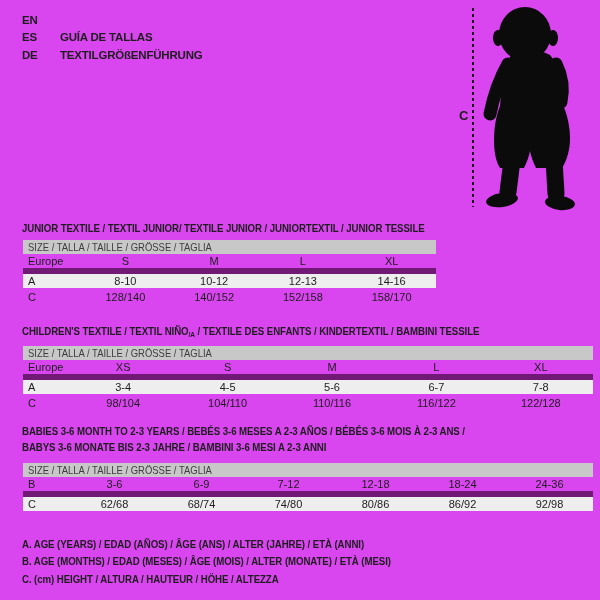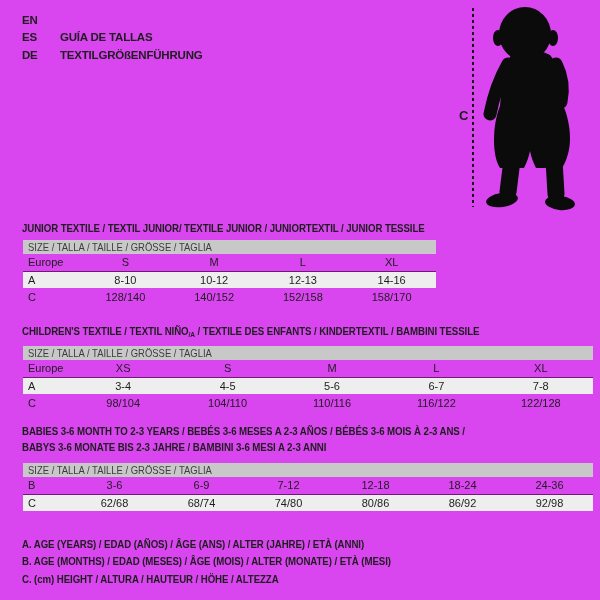--- a/index.html
+++ b/index.html
@@ -33,21 +33,21 @@
   
   .size-table { position:absolute; left:10px;margin-left:13px; }
   .size-bar {
     height:14px; background:#c8c8c8; color:#3c3c3c; font-size:10.5px; line-height:14px;
     padding-left:5px; white-space:nowrap; overflow:hidden;
   }
   .size-bar span { display:inline-block; transform:scaleX(0.9); transform-origin:left center; }
   table { width:100%; border-collapse:collapse; table-layout:fixed; font-size:11px; color:#1d1d1d; }
   td { height:17px; text-align:center; padding:0; font-weight:normal; }
   td.rowlabel { text-align:left; padding-left:5px; }
-  tr.first-row td { border-bottom:1px solid #701a75; }
+  tr.first-row td { border-bottom:6px solid #701a75; }
   tr.alt-row { background:#eeeeee; }
 
   .t1 { top:240px; width:413px; }
   .t2 { top:346px; width:570px; }
   .t3 { top:463px; width:570px; }
   .t1 col.lab { width:58px; }
   .t2 col.lab, .t3 col.lab { width:48px; }
 
   .st1 { top:220px; }
   .st2 { top:323px; }

